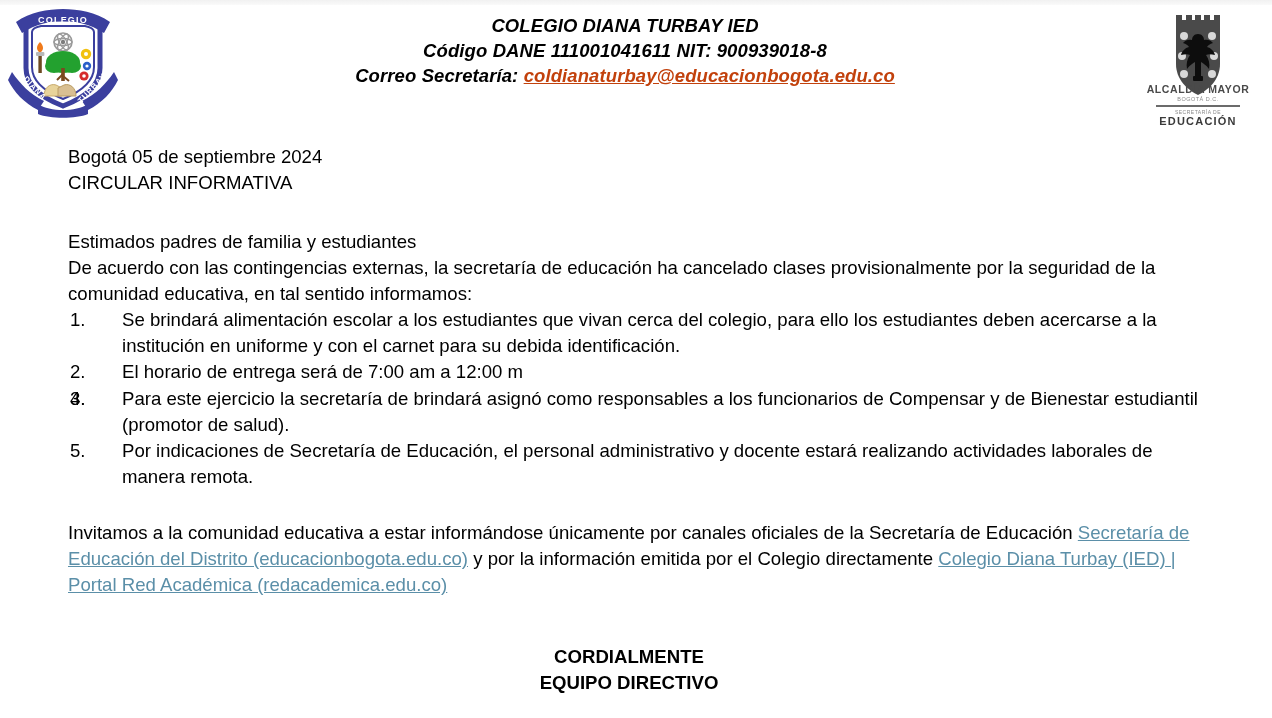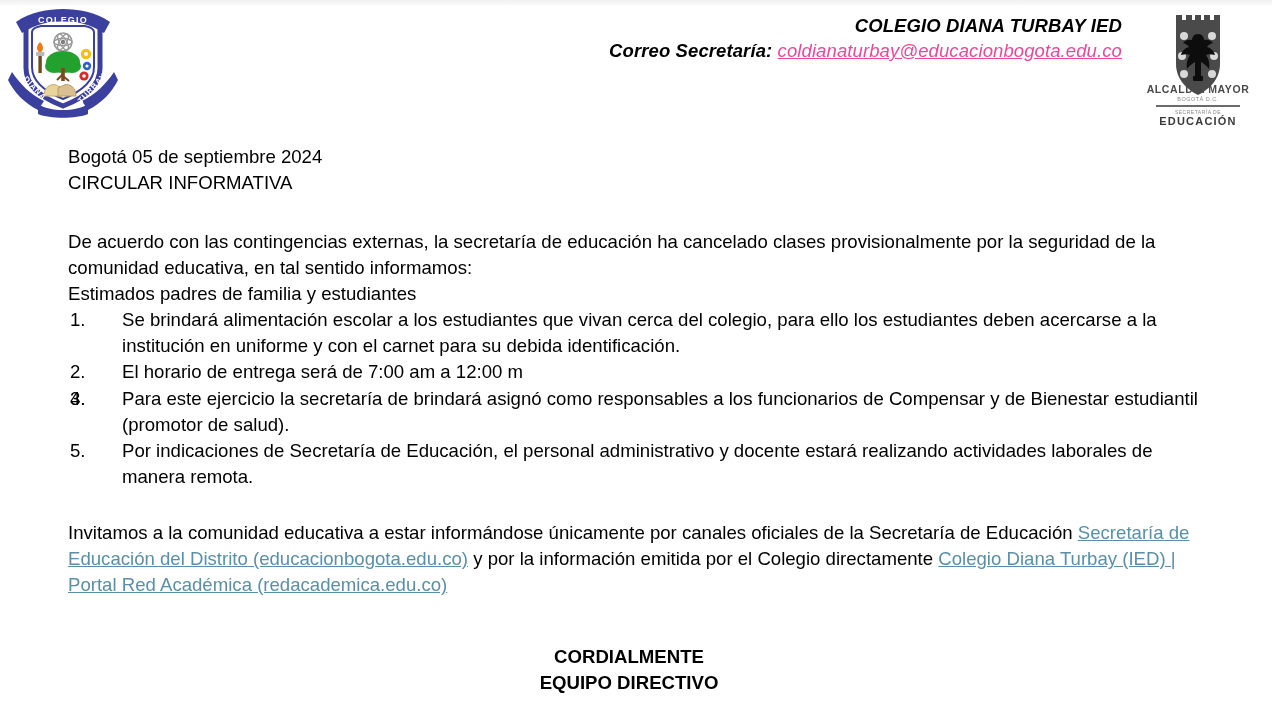--- a/index.html
+++ b/index.html
@@ -49,40 +49,40 @@
     right: 8px;
     top: 6px;
     width: 132px;
     height: 122px;
   }
   .header-text {
     position: absolute;
     left: 128px;
     right: 150px;
     top: 13px;
-    text-align: right;
+    text-align: center;
   }
   .hline {
     font-size: 18.5px;
     line-height: 25px;
     font-weight: bold;
     font-style: italic;
     letter-spacing: 0.1px;
     white-space: nowrap;
   }
   .hline.plain {
     font-weight: normal;
     font-style: normal;
     font-size: 18.5px;
     letter-spacing: 0;
   }
   a.email-link {
-    color: #ec4899;
+    color: #c2410c;
     text-decoration: underline;
-    font-weight: normal;
+    font-weight: bold;
     font-style: italic;
   }
 
   
   .body-wrap {
     position: absolute;
     left: 68px;
     top: 144px;
     width: 1130px;
     font-size: 18.6px;
@@ -196,20 +196,21 @@
         <path d="M4 66 C12 78 22 88 36 95 L30 104 C16 97 6 86 0 74 Z" fill="#3b3f9e"></path>
         <path d="M106 66 C98 78 88 88 74 95 L80 104 C94 97 104 86 110 74 Z" fill="#3b3f9e"></path>
         <path d="M30 98 C42 106 68 106 80 98 L80 108 C68 113 42 113 30 108 Z" fill="#3b3f9e"></path>
         <text x="25" y="84" font-family="Liberation Sans, sans-serif" font-size="8" font-weight="bold" fill="#ffffff" text-anchor="middle" transform="rotate(47 25 84)" letter-spacing="0.8">DIANA</text>
         <text x="86" y="84" font-family="Liberation Sans, sans-serif" font-size="8" font-weight="bold" fill="#ffffff" text-anchor="middle" transform="rotate(-47 86 84)" letter-spacing="0.8">TURBAY</text>
       </svg>
     </div>
 
     <div class="header-text">
       <div class="hline">COLEGIO DIANA TURBAY IED</div>
+      <div class="hline">Código DANE 111001041611 NIT: 900939018-8</div>
       <div class="hline">
         <span>Correo Secretaría:</span>
         <a class="email-link" href="#">coldianaturbay@educacionbogota.edu.co</a>
       </div>
     </div>
 
     <div class="govlogo">
       <svg viewBox="0 0 132 122" width="132" height="122" aria-hidden="true">
 
         <path d="M44 14 L88 14 L88 58 C88 74 76 84 66 89 C56 84 44 74 44 58 Z" fill="#4a4a4a"></path>
@@ -245,22 +246,22 @@
     </div>
   </div>
 
   <div class="body-wrap">
 
     <div class="datehead">Bogotá 05 de septiembre 2024</div>
     <div class="datehead">CIRCULAR INFORMATIVA</div>
 
     <div class="spacer-1"></div>
 
+    <div class="para">Estimados padres de familia y estudiantes</div>
     <div class="para">De acuerdo con las contingencias externas, la secretaría de educación ha cancelado clases provisionalmente por la seguridad de la comunidad educativa, en tal sentido informamos:</div>
-    <div class="para">Estimados padres de familia y estudiantes</div>
 
     <ol class="items">
       <li>
         <span class="num">1.</span>
         <span>Se brindará alimentación escolar a los estudiantes que vivan cerca del colegio, para ello los estudiantes deben acercarse a la institución en uniforme y con el carnet para su debida identificación.</span>
       </li>
       <li>
         <span class="num">2.</span>
         <span>El horario de entrega será de 7:00 am a 12:00 m</span>
       </li>

